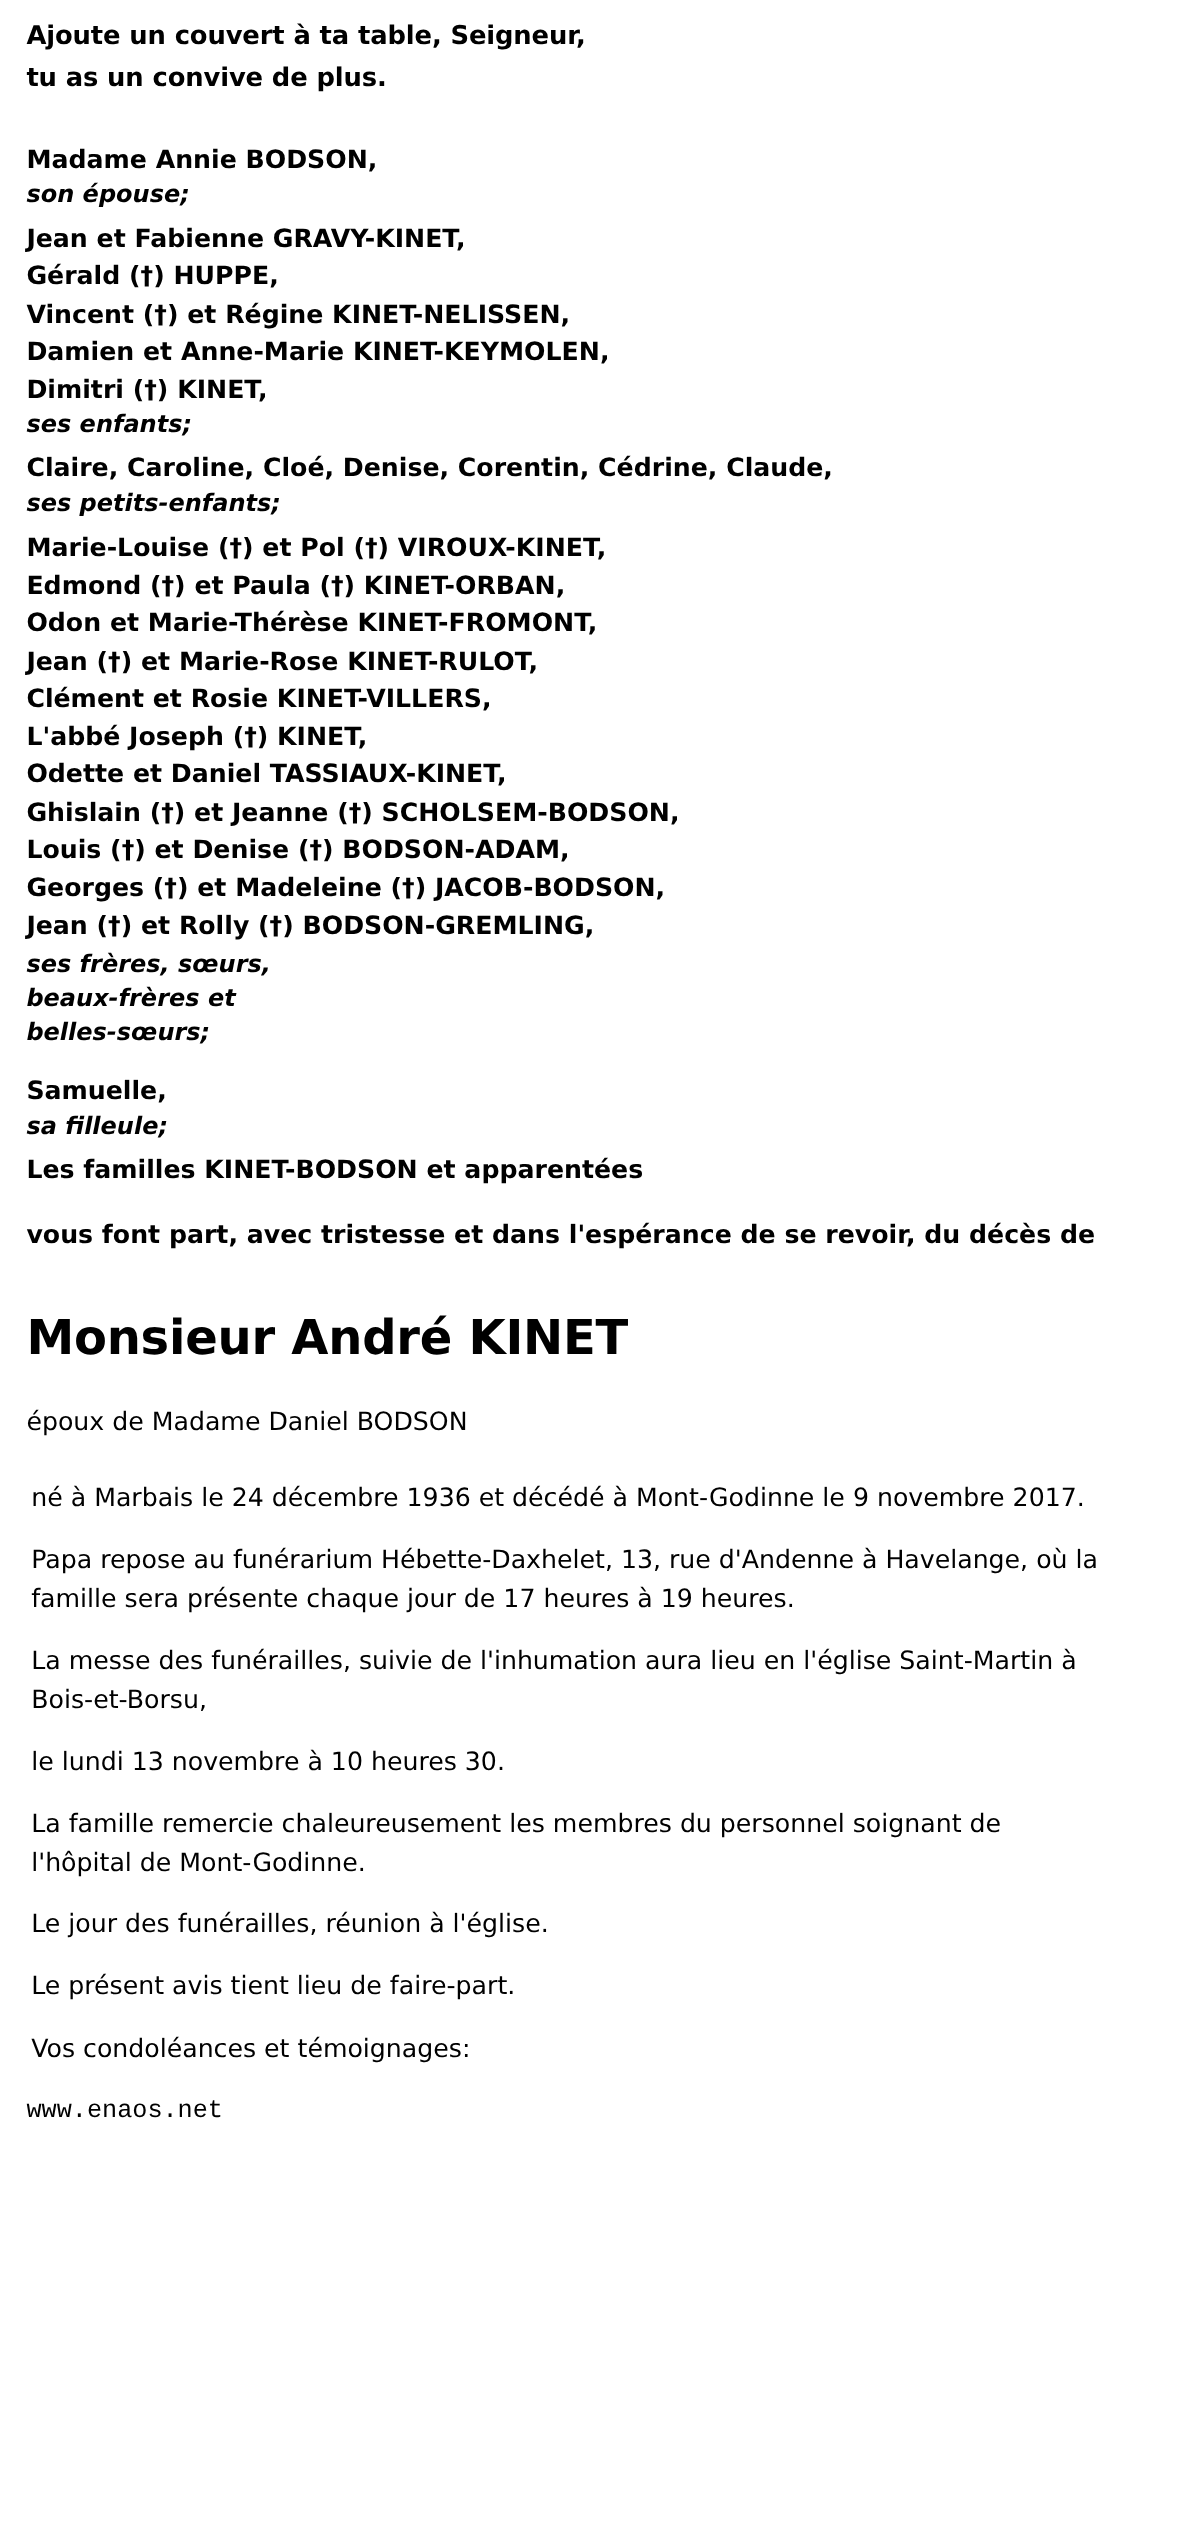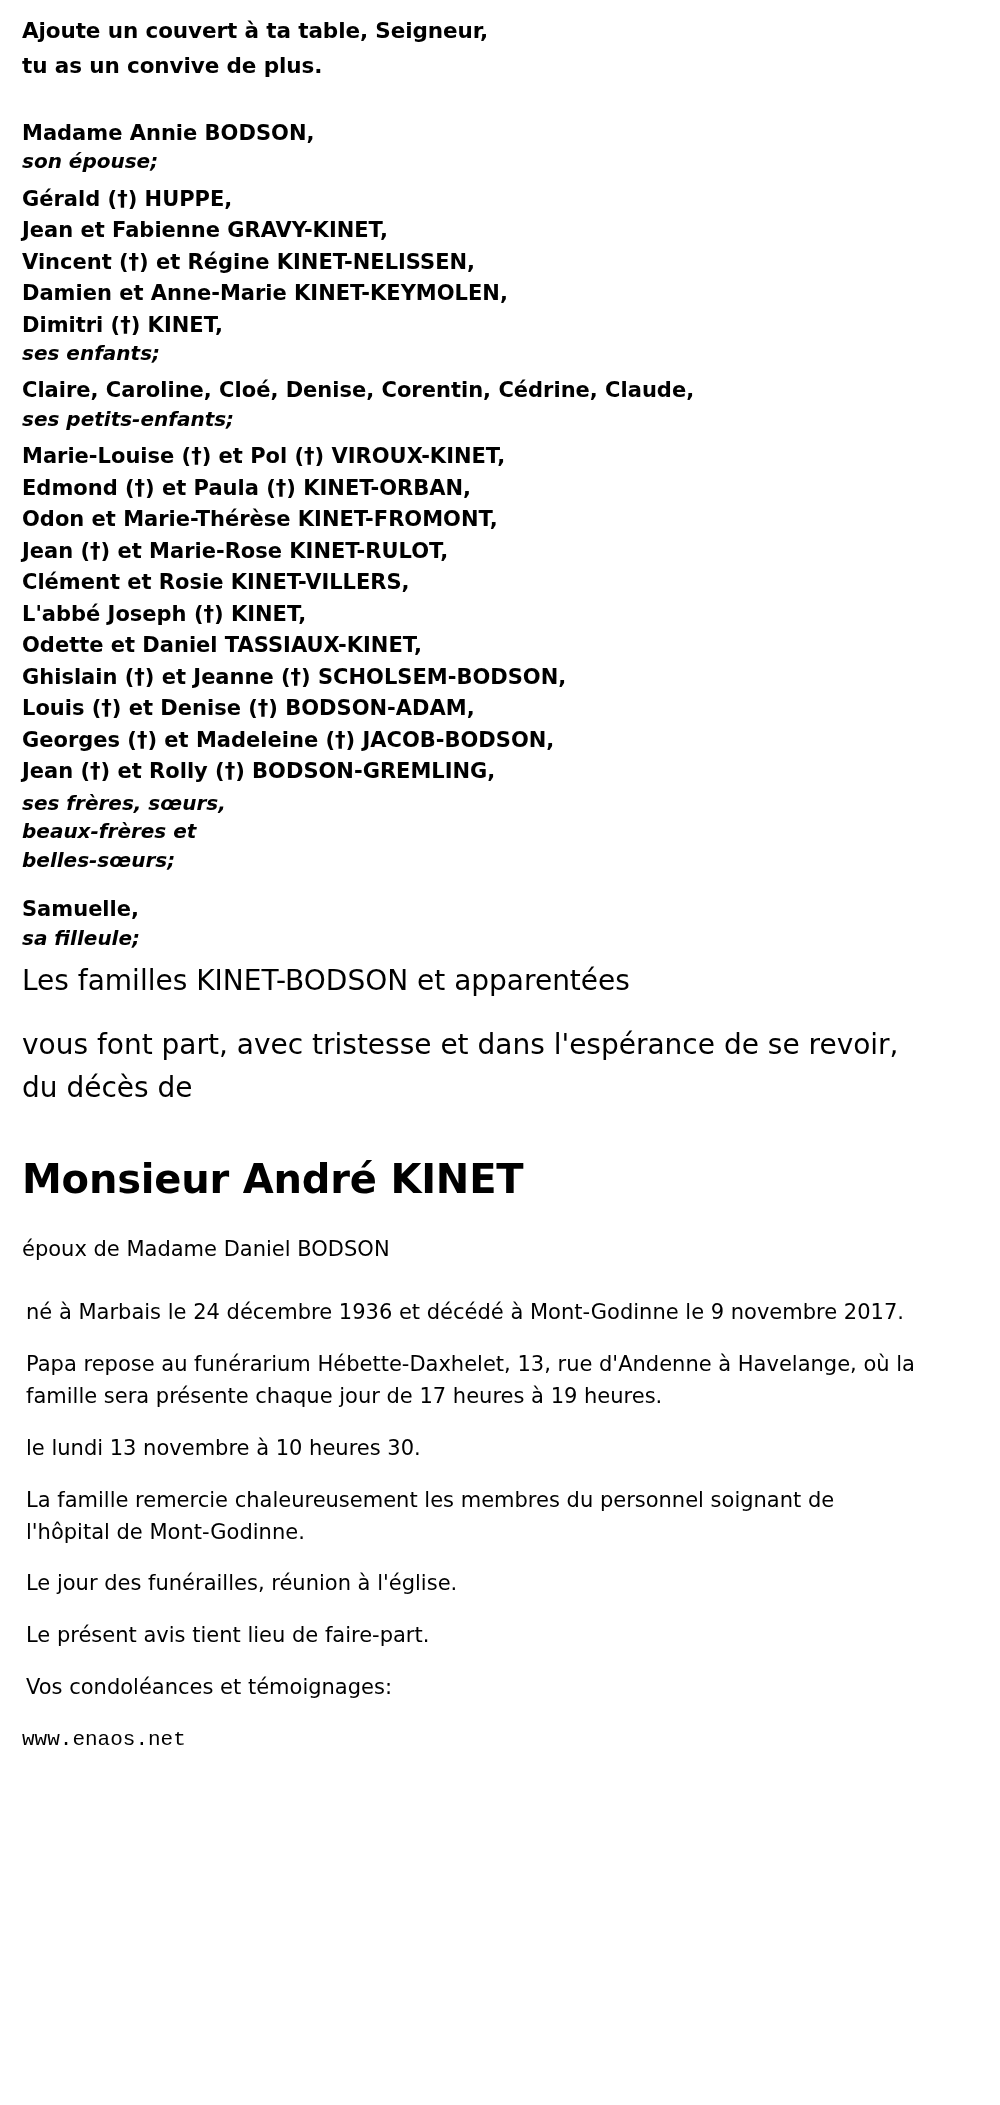--- a/index.html
+++ b/index.html
@@ -26,23 +26,24 @@
     font-weight: bold;
     font-size: 21.5px;
     line-height: 1.62;
     letter-spacing: -0.1px;
     margin: 0 0 34px 0;
   }
   .verse .vline { display: block; }
 
   
   .para {
-    font-size: 28px;
+    font-size: 21px;
     line-height: 1.52;
     margin: 0 0 22px 0;
+    font-weight: bold;
   }
 
   
   .group {
     margin: 0 0 8px 0;
     font-weight: bold;
   }
   .names {
     font-size: 21px;
     line-height: 1.50;
@@ -103,22 +104,22 @@
     <div class="names">
       <span class="nline">Madame Annie BODSON,</span>
     </div>
     <div class="relation">
       <span class="rline">son épouse;</span>
     </div>
   </div>
 
   <div class="group tight">
     <div class="names">
+      <span class="nline">Jean et Fabienne GRAVY-KINET,</span>
       <span class="nline">Gérald (†) HUPPE,</span>
-      <span class="nline">Jean et Fabienne GRAVY-KINET,</span>
       <span class="nline">Vincent (†) et Régine KINET-NELISSEN,</span>
       <span class="nline">Damien et Anne-Marie KINET-KEYMOLEN,</span>
       <span class="nline">Dimitri (†) KINET,</span>
     </div>
     <div class="relation">
       <span class="rline">ses enfants;</span>
     </div>
   </div>
 
   <div class="group tight">
@@ -163,20 +164,21 @@
   <div class="para">Les familles KINET-BODSON et apparentées</div>
 
   <div class="para">vous font part, avec tristesse et dans l'espérance de se revoir, du décès de</div>
 
   <div class="deceased-name">Monsieur André KINET</div>
 
   <div class="spouse-line">époux de Madame Daniel BODSON</div>
 
   <div class="detail">né à Marbais le 24 décembre 1936 et décédé à Mont-Godinne le 9 novembre 2017.</div>
   <div class="detail">Papa repose au funérarium Hébette-Daxhelet, 13, rue d'Andenne à Havelange, où la famille sera présente chaque jour de 17 heures à 19 heures.</div>
+  <div class="detail">La messe des funérailles, suivie de l'inhumation aura lieu en l'église Saint-Martin à Bois-et-Borsu,</div>
   <div class="detail">le lundi 13 novembre à 10 heures 30.</div>
   <div class="detail">La famille remercie chaleureusement les membres du personnel soignant de l'hôpital de Mont-Godinne.</div>
   <div class="detail">Le jour des funérailles, réunion à l'église.</div>
   <div class="detail">Le présent avis tient lieu de faire-part.</div>
   <div class="detail">Vos condoléances et témoignages:</div>
 
   <div class="url">www.enaos.net</div>
 
 </div>
 

